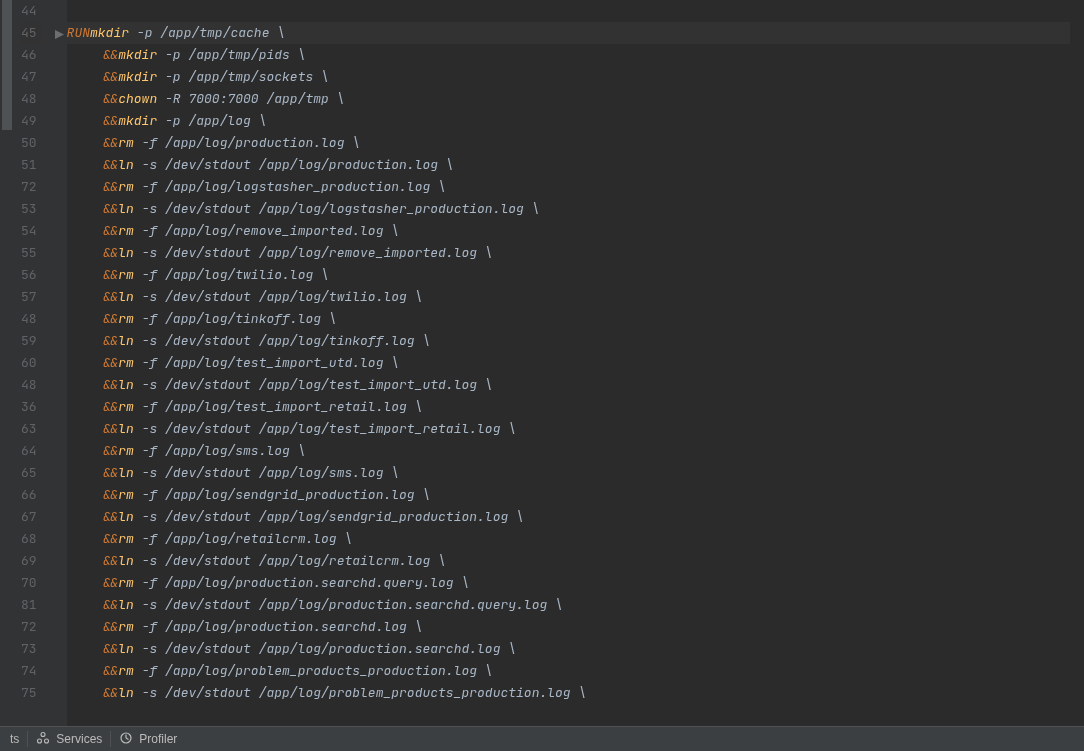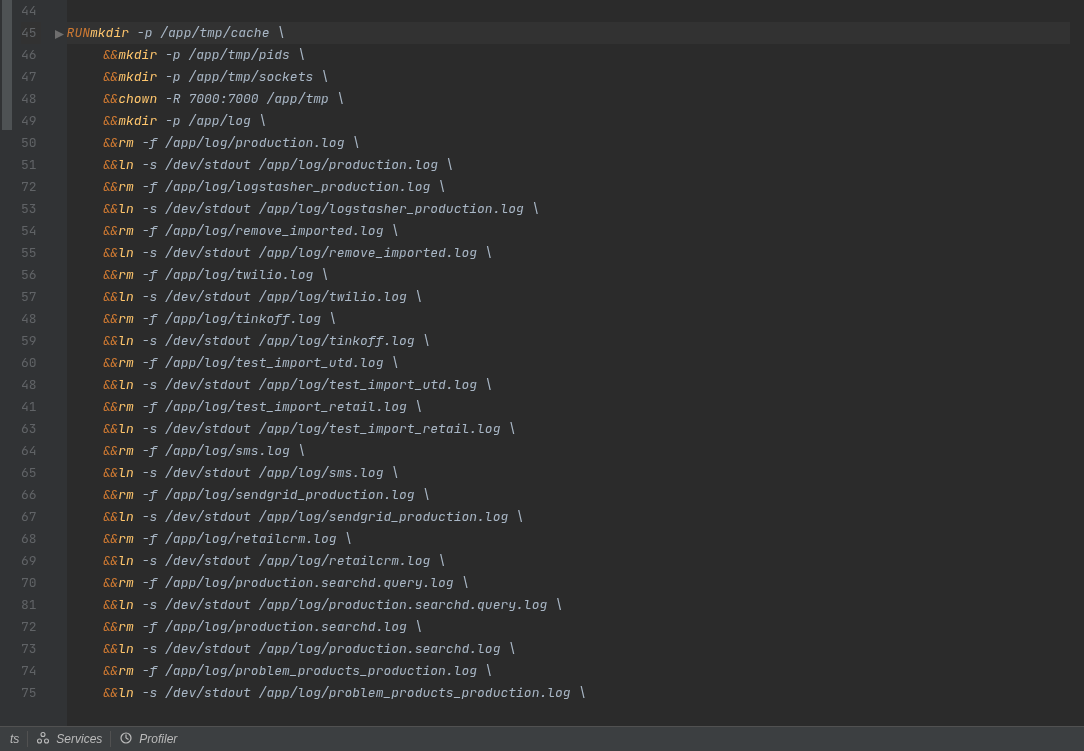--- a/index.html
+++ b/index.html
@@ -33,21 +33,21 @@
   .row.current{background:var(--current-line);text-align:center;}
   .gutter .row{justify-content:flex-end;padding-right:4px;}
   .code .row{padding-left:0;}
   .kw{color:var(--orange);font-weight:normal;}
   .cmd{color:var(--yellow);}
   .op{color:var(--orange);}
   .txt{color:var(--text);}
   .top-diff{position:absolute;left:206px;right:14px;top:0;height:9px;background:#3a3d3f;border-bottom:1px solid #555;}
   .right-gutter{width:14px;background:var(--editor-bg);}
   .statusbar{height:24px;background:var(--statusbar-bg);color:var(--statusbar-fg);display:flex;align-items:center;border-top:1px solid #515151;font-family:-apple-system,"Segoe UI",Arial,sans-serif;font-size:12px;padding-left:2px;overflow:hidden;}
-  .statusbar .item{display:flex;align-items:center;gap:6px;padding:0 8px;height:100%;cursor:pointer;font-style:italic;}
+  .statusbar .item{display:flex;align-items:center;gap:6px;padding:0 8px;height:100%;cursor:pointer;}
   .statusbar .divider{width:1px;height:16px;background:#515151;}
   .icon{display:inline-block;}
   .indent1{display:inline-block;width:36px;}
 </style>
 </head>
 <body>
 
 <div class="window">
   <div class="editor-area">
     <div class="top-diff"></div>
@@ -68,21 +68,21 @@
         <div class="row">72</div>
         <div class="row">53</div>
         <div class="row">54</div>
         <div class="row">55</div>
         <div class="row">56</div>
         <div class="row">57</div>
         <div class="row">48</div>
         <div class="row">59</div>
         <div class="row">60</div>
         <div class="row">48</div>
-        <div class="row">41</div>
+        <div class="row">36</div>
         <div class="row">63</div>
         <div class="row">64</div>
         <div class="row">65</div>
         <div class="row">66</div>
         <div class="row">67</div>
         <div class="row">68</div>
         <div class="row">69</div>
         <div class="row">70</div>
         <div class="row">81</div>
         <div class="row">72</div>

